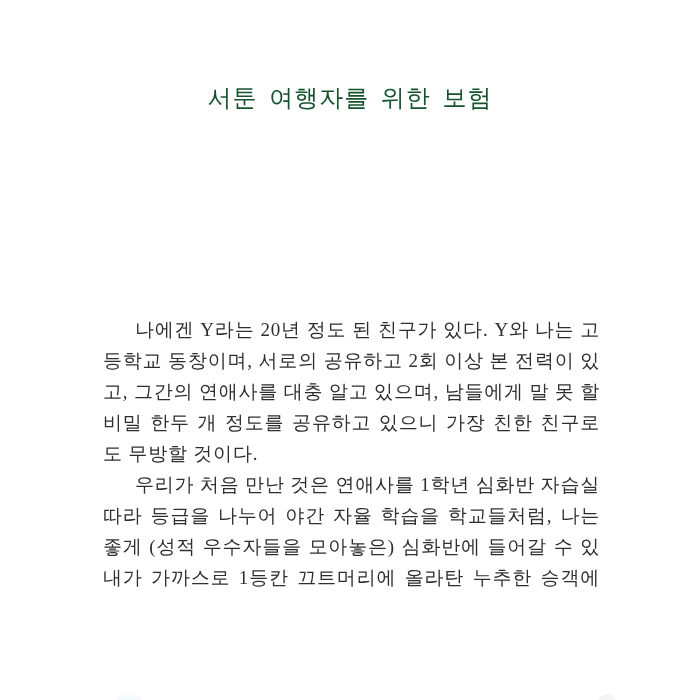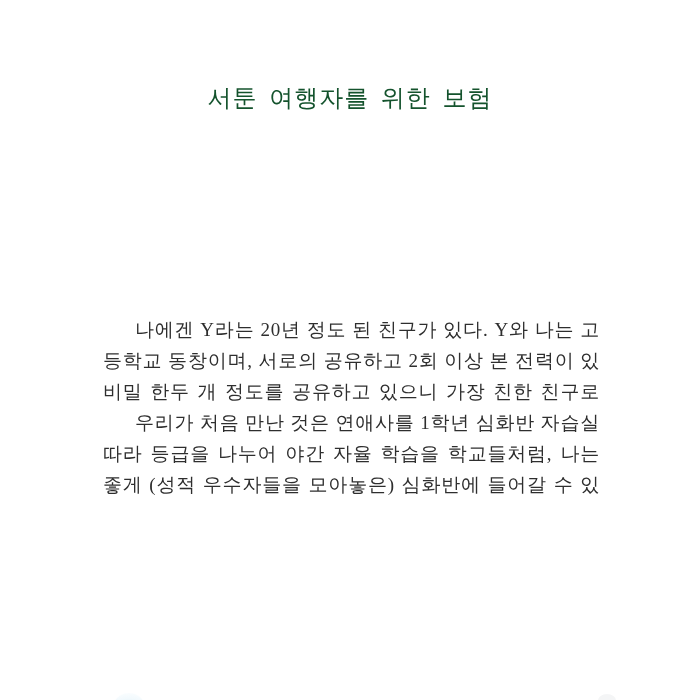--- a/index.html
+++ b/index.html
@@ -78,23 +78,26 @@
 </head>
 <body>
 
 <div class="page">
 
   <h1 class="chapter-title">서툰 여행자를 위한 보험</h1>
 
   <div class="body-text">
     <div class="text-line indent">나에겐 Y라는 20년 정도 된 친구가 있다. Y와 나는 고</div>
     <div class="text-line">등학교 동창이며, 서로의 공유하고 2회 이상 본 전력이 있</div>
+    <div class="text-line">고, 그간의 연애사를 대충 알고 있으며, 남들에게 말 못 할</div>
     <div class="text-line">비밀 한두 개 정도를 공유하고 있으니 가장 친한 친구로 봐</div>
+    <div class="text-line no-fill">도 무방할 것이다.</div>
     <div class="text-line indent">우리가 처음 만난 것은 연애사를 1학년 심화반 자습실</div>
     <div class="text-line">따라 등급을 나누어 야간 자율 학습을 학교들처럼, 나는 운</div>
     <div class="text-line">좋게 (성적 우수자들을 모아놓은) 심화반에 들어갈 수 있었다.</div>
+    <div class="text-line">내가 가까스로 1등칸 끄트머리에 올라탄 누추한 승객에</div>
   </div>
 
   <div class="peek-button-blue"></div>
 
   <div class="peek-element-gray"></div>
 
 </div>
 
 </body></html>

